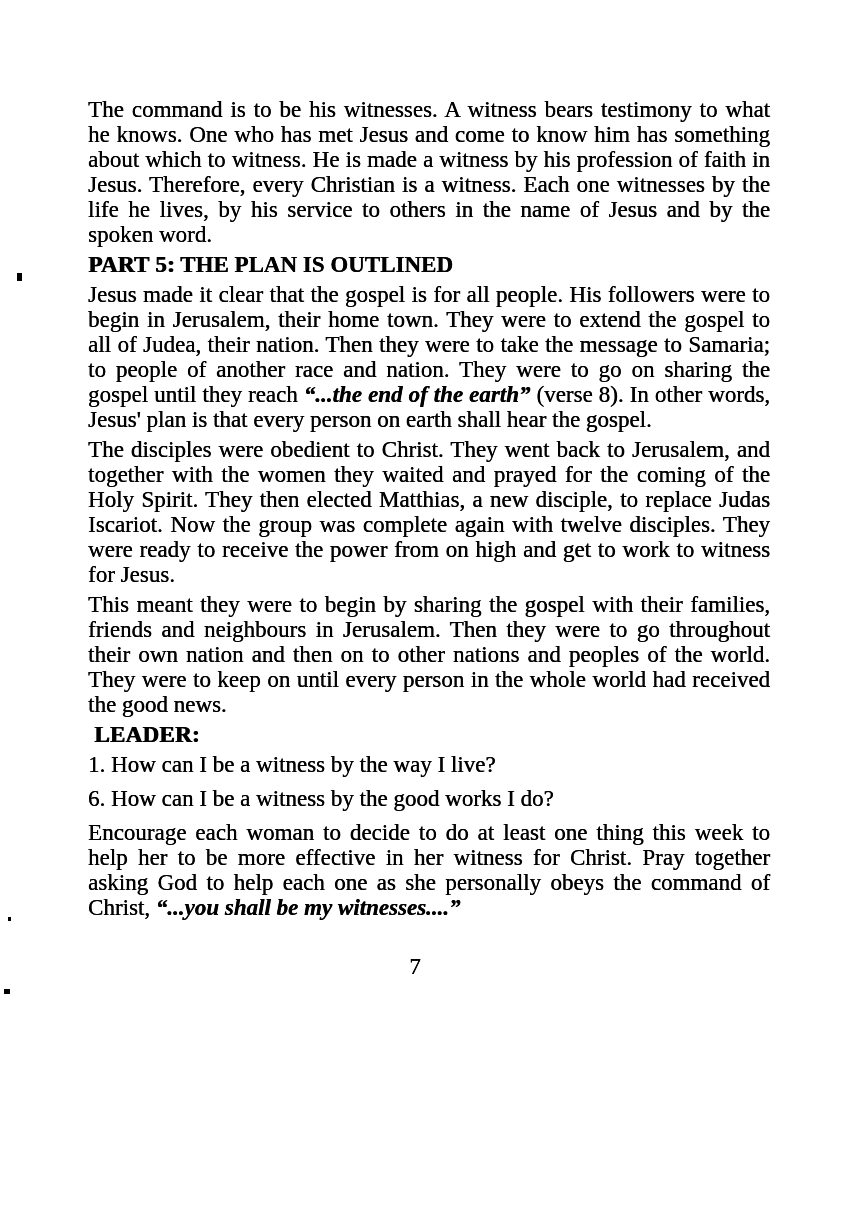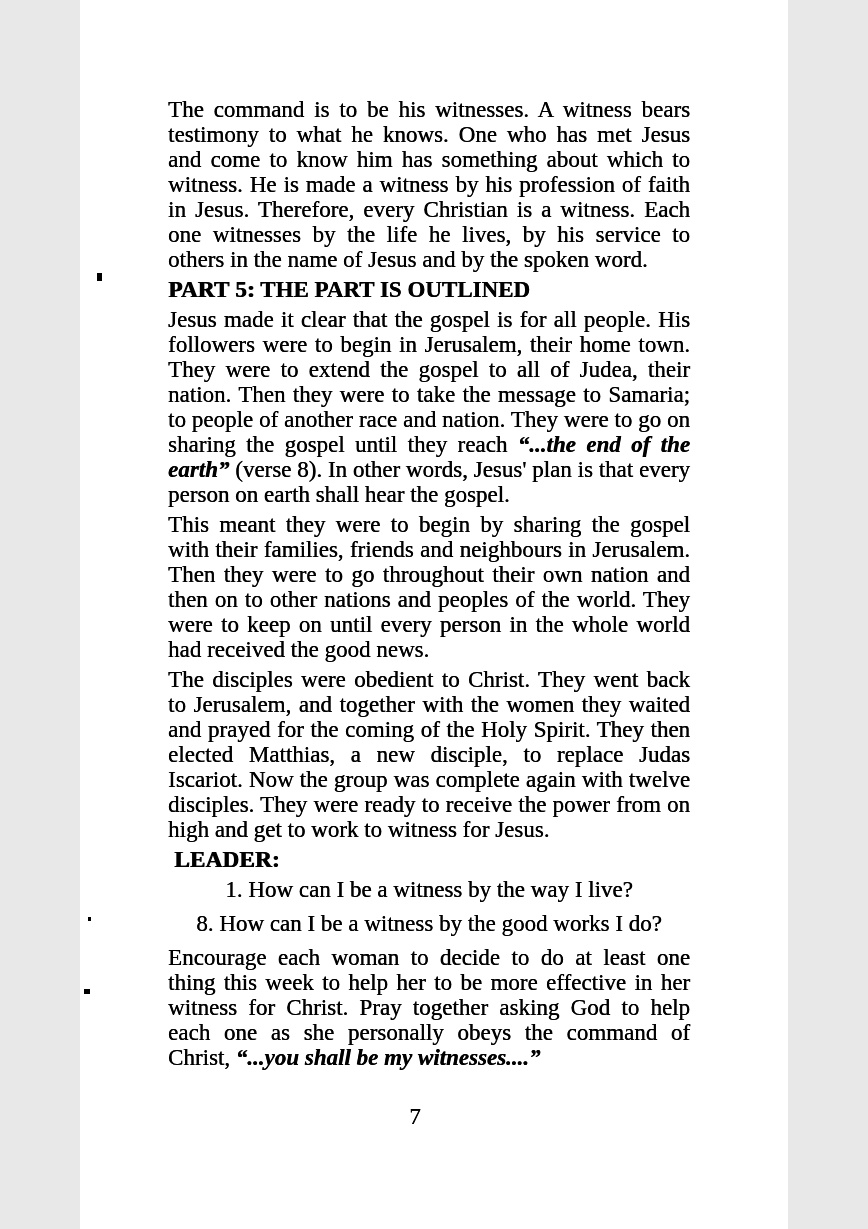--- a/index.html
+++ b/index.html
@@ -1,18 +1,18 @@
 <!DOCTYPE html>
 <html><head>
 <meta charset="utf-8">
 <style>
   html, body { margin: 0; padding: 0; background: #e8e8e8; }
   .page {
     position: relative;
-    width: 708px;
+    width: 868px;
     height: 1229px;
     margin: 0 auto;
     background: #ffffff;
     color: #000000;
     font-family: "Liberation Serif", "DejaVu Serif", serif;
     font-size: 23px;
     line-height: 25px;
     overflow: hidden;
     box-sizing: border-box;
     padding: 97px 98px 0 88px;
@@ -32,21 +32,21 @@
     letter-spacing: 0.3px;
     text-align: center;
   }
   .head-leader {
     margin-left: 6px;
     text-shadow: 0.9px 0 0 #000;
     letter-spacing: 0.3px;
   }
   .question {
     margin: 0 0 9px 0;
-    text-align: center;
+    text-align: left;
   }
   .quote-em {
     font-weight: bold;
     font-style: italic;
     margin-top: 28px;
   }
   .page-number {
     margin-top: 34px;
     text-align: center;
     transform: translateX(-14px);
@@ -64,31 +64,31 @@
 
 <div class="page">
 
   <div class="speck speck-1"></div>
   <div class="speck speck-2"></div>
   <div class="speck speck-3"></div>
 
   <p class="para">The command is to be his witnesses. A witness bears testimony to what he knows. One who has met Jesus and come to know him has something about which to witness. He is made a witness by his profession of faith in Jesus. Therefore, every Christian is a witness. Each one witnesses by the life he lives, by his service to others in the name of Jesus and by the spoken word.</p>
 
 
-  <p class="head"><span class="head-strong">PART 5:</span> <span>THE PART IS OUTLINED</span></p>
+  <p class="head"><span class="head-strong">PART 5:</span> <span>THE PLAN IS OUTLINED</span></p>
 
   <p class="para"><span>Jesus made it clear that the gospel is for all people. His followers were to begin in Jerusalem, their home town. They were to extend the gospel to all of Judea, their nation. Then they were to take the message to Samaria; to people of another race and nation. They were to go on sharing the gospel until they reach </span><span class="quote-em">“...the end of the earth”</span><span> (verse 8). In other words, Jesus' plan is that every person on earth shall hear the gospel.</span></p>
 
+  <p class="para">The disciples were obedient to Christ. They went back to Jerusalem, and together with the women they waited and prayed for the coming of the Holy Spirit. They then elected Matthias, a new disciple, to replace Judas Iscariot. Now the group was complete again with twelve disciples. They were ready to receive the power from on high and get to work to witness for Jesus.</p>
+
   <p class="para">This meant they were to begin by sharing the gospel with their families, friends and neighbours in Jerusalem. Then they were to go throughout their own nation and then on to other nations and peoples of the world. They were to keep on until every person in the whole world had received the good news.</p>
-
-  <p class="para">The disciples were obedient to Christ. They went back to Jerusalem, and together with the women they waited and prayed for the coming of the Holy Spirit. They then elected Matthias, a new disciple, to replace Judas Iscariot. Now the group was complete again with twelve disciples. They were ready to receive the power from on high and get to work to witness for Jesus.</p>
 
   <p class="head head-leader">LEADER:</p>
 
 
   <p class="question">1. How can I be a witness by the way I live?</p>
-  <p class="question">8. How can I be a witness by the good works I do?</p>
+  <p class="question">6. How can I be a witness by the good works I do?</p>
 
   <p class="para"><span>Encourage each woman to decide to do at least one thing this week to help her to be more effective in her witness for Christ. Pray together asking God to help each one as she personally obeys the command of Christ, </span><span class="quote-em">“...you shall be my witnesses....”</span></p>
 
   <div class="page-number">7</div>
 
 </div>
 
 </body></html>

